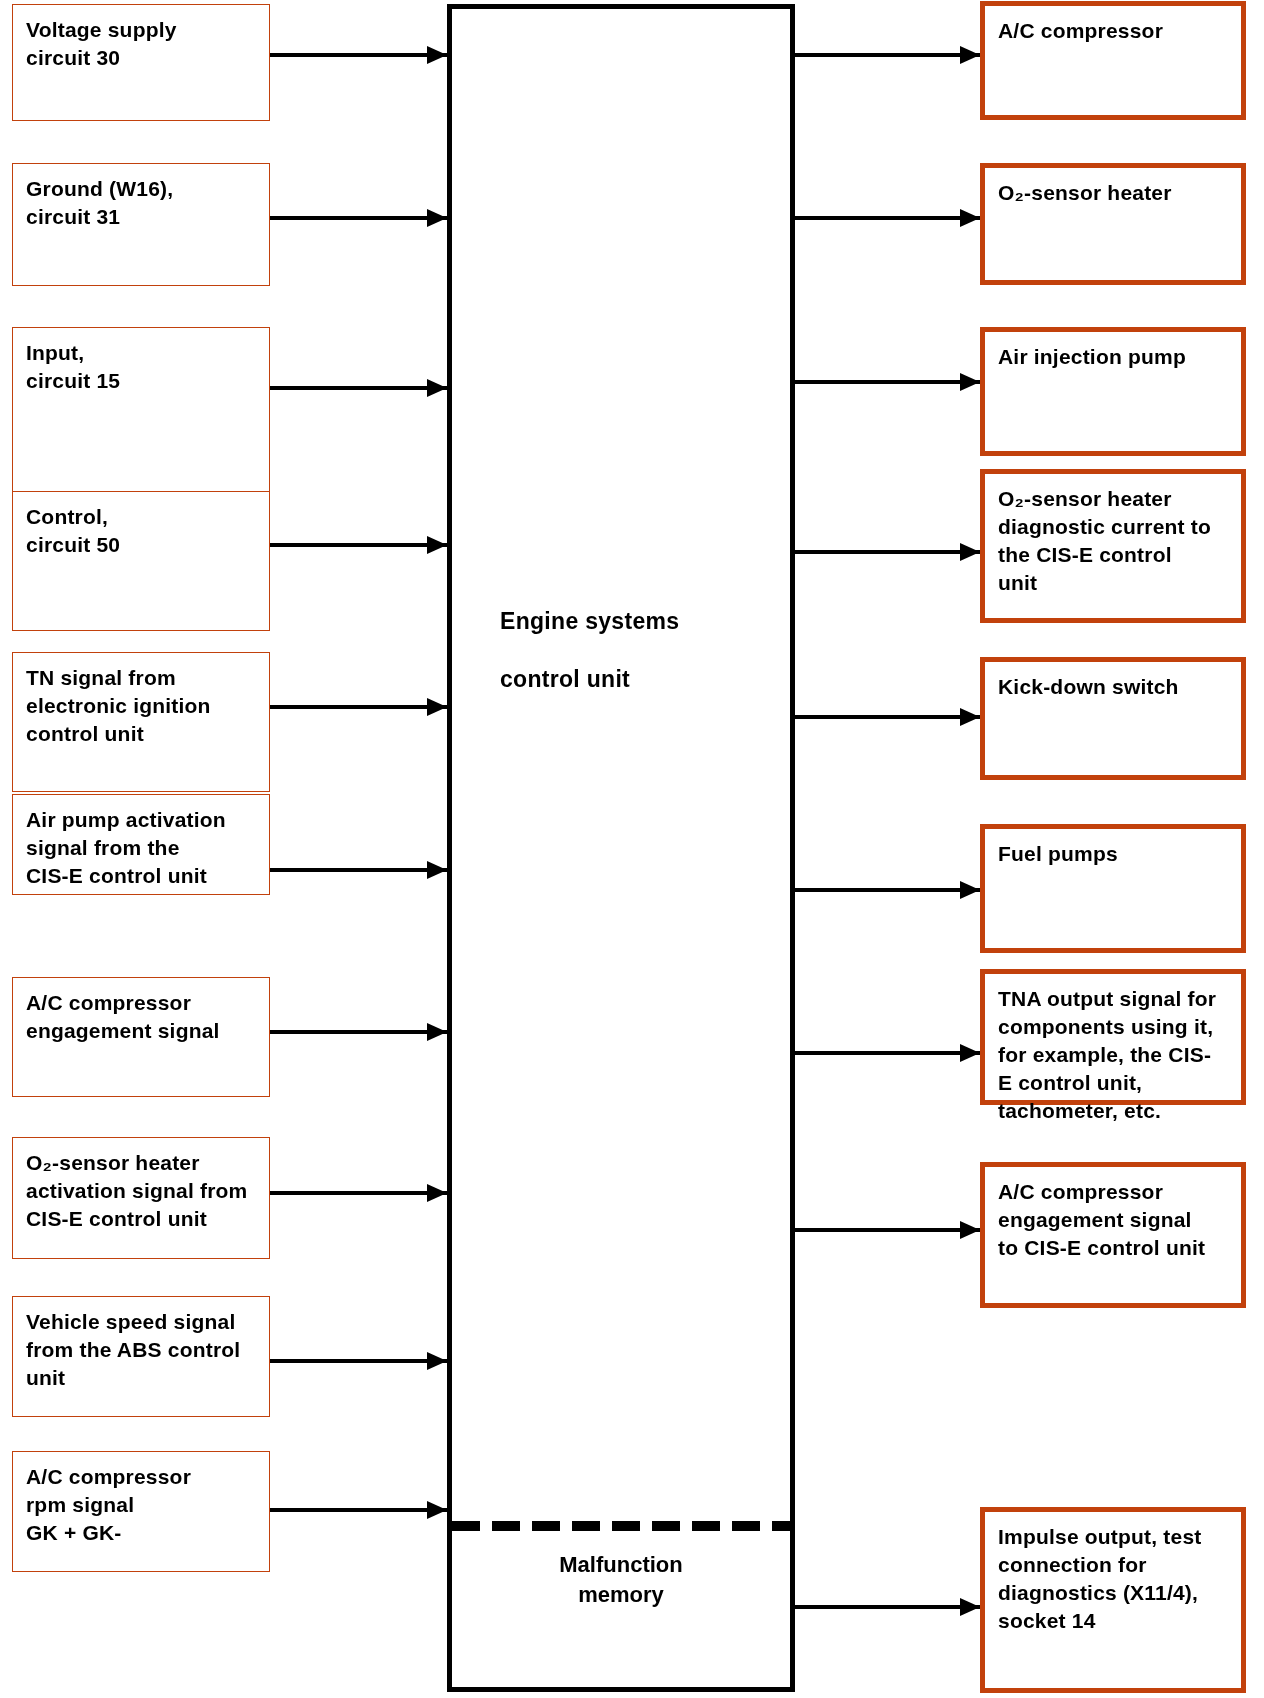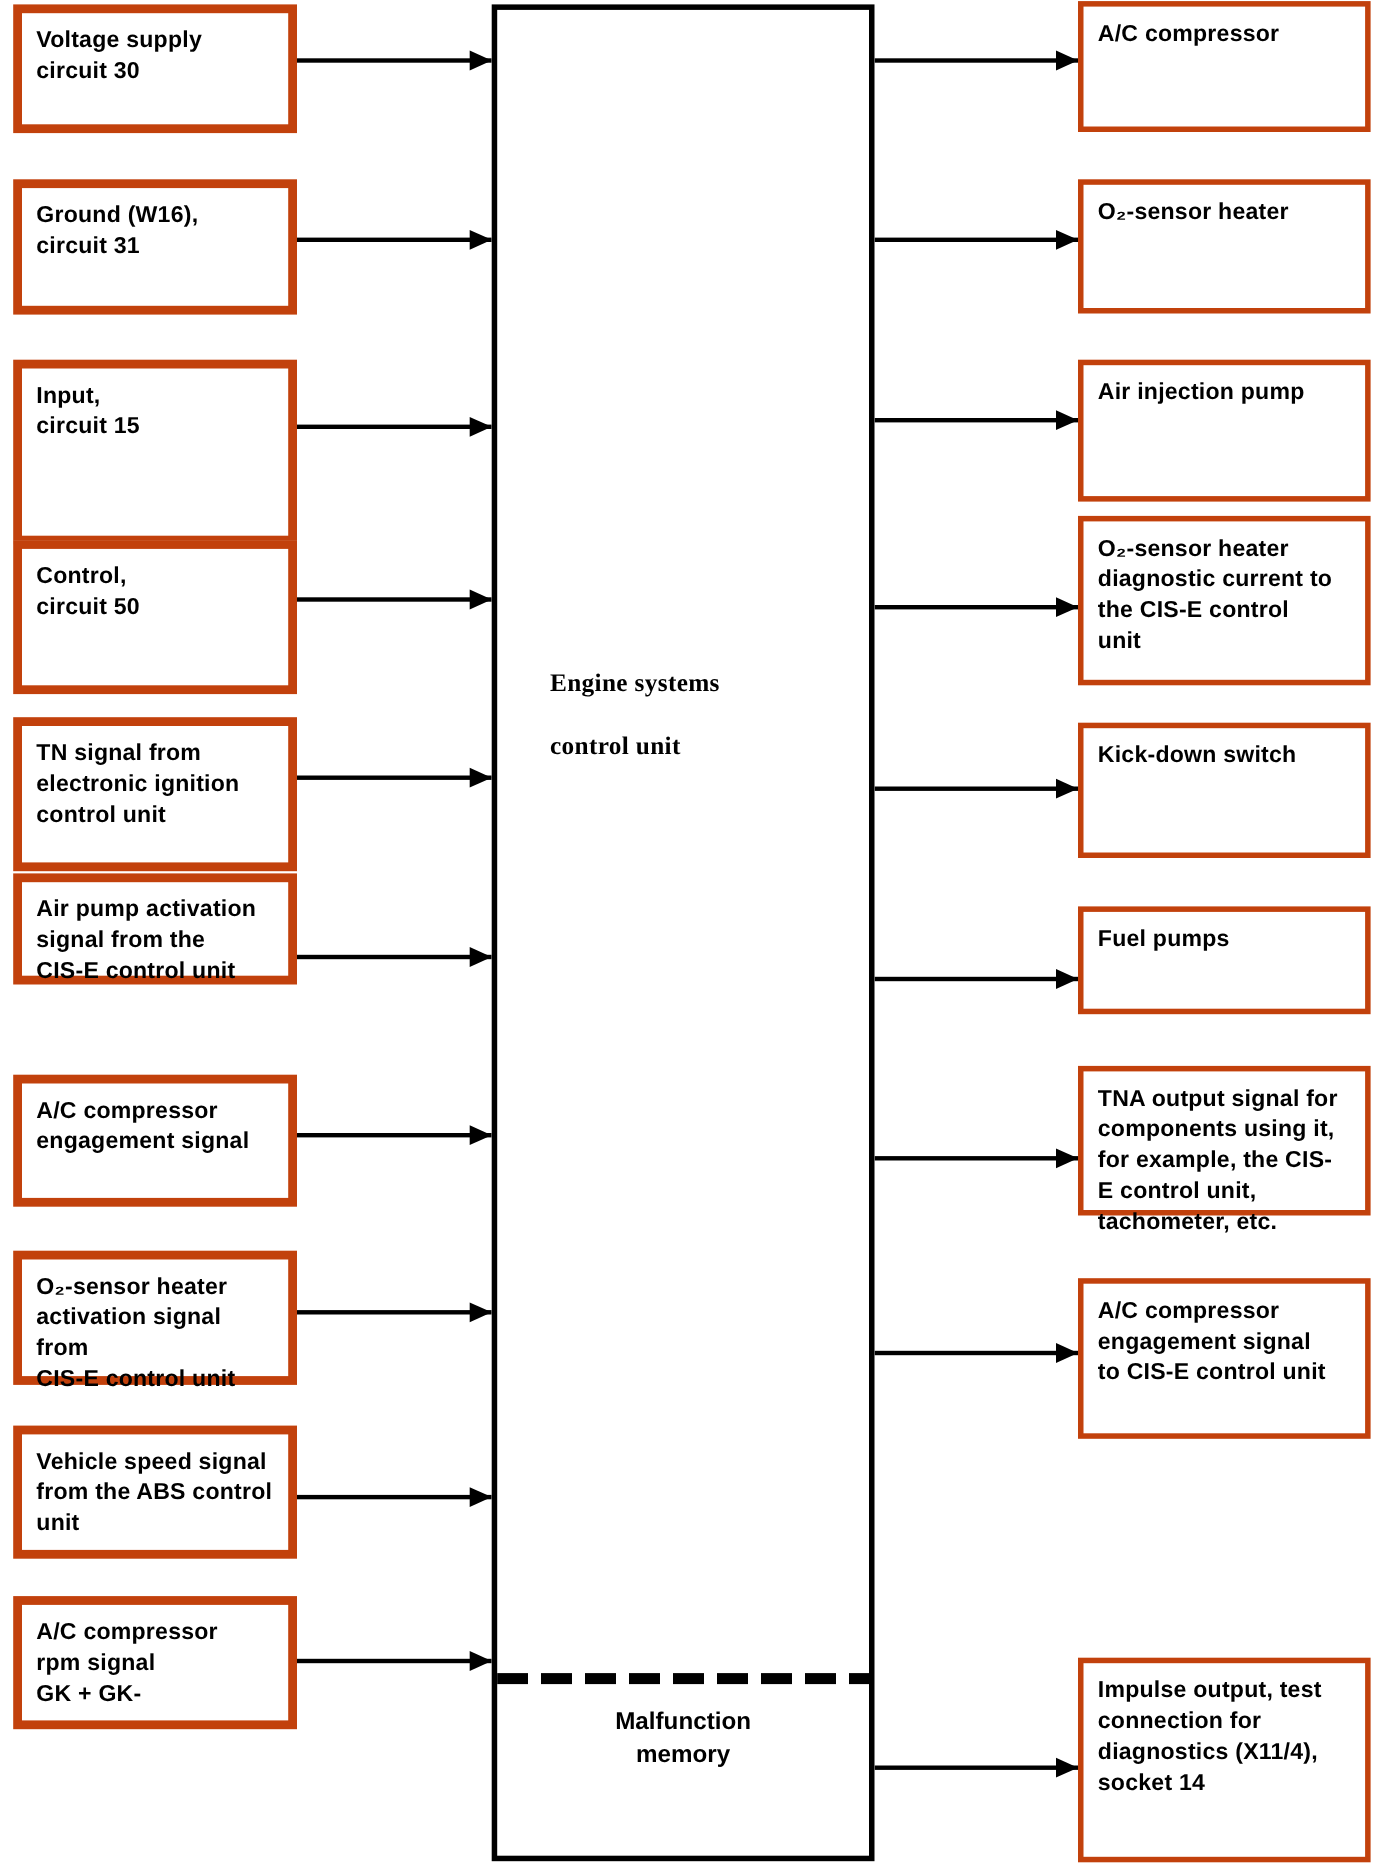--- a/index.html
+++ b/index.html
@@ -1,27 +1,27 @@
 <!DOCTYPE html>
 <html><head>
 <meta charset="utf-8">
 <style>
   html,body{margin:0;padding:0;background:#ffffff;}
   body{font-family:"Liberation Sans","DejaVu Sans",sans-serif;color:#000;}
   .diagram{position:relative;width:1264px;height:1698px;background:#fff;overflow:hidden;}
 
   
-  .box{position:absolute;box-sizing:border-box;border:8px solid #c2410c;background:#fff;}
+  .box{position:absolute;box-sizing:border-box;border:1px solid #c2410c;background:#fff;}
   .box-left{left:12px;width:258px;}
   .box-right{left:980px;width:266px;border-width:5px;}
   .box-label{display:block;white-space:pre-line;font-size:21px;line-height:28px;font-weight:bold;padding:11px 13px;letter-spacing:0.2px;}
 
   
   .center-box{position:absolute;left:447px;top:4px;width:348px;height:1688px;box-sizing:border-box;border:5px solid #000;background:#fff;}
-  .center-title{position:absolute;left:48px;top:599px;font-size:23px;font-weight:bold;letter-spacing:0.3px;font-family:Liberation Serif, serif;}
+  .center-title{position:absolute;left:48px;top:599px;font-size:23px;font-weight:bold;letter-spacing:0.3px;}
   .center-title .t-line{display:block;}
   .center-title .t-line + .t-line{margin-top:31px;}
   .memory-divider{position:absolute;left:0;right:0;top:1512px;height:10px;
     background:repeating-linear-gradient(90deg,#000 0 28px,transparent 28px 40px);}
   .memory-label{position:absolute;left:0;right:0;top:1541px;text-align:center;font-size:22px;line-height:30px;font-weight:bold;white-space:pre-line;}
 
   
   .wire{position:absolute;height:4px;background:#000;}
   .wire-left{left:268px;width:179px;}
   .wire-right{left:795px;width:185px;}
@@ -160,21 +160,21 @@
     </div>
   <div class="box box-right" style="top:469px;height:154px">
       <span class="box-label">O₂-sensor heater
 diagnostic current to
 the CIS-E control
 unit</span>
     </div>
   <div class="box box-right" style="top:657px;height:123px">
       <span class="box-label">Kick-down switch</span>
     </div>
-  <div class="box box-right" style="top:824px;height:98px">
+  <div class="box box-right" style="top:824px;height:129px">
       <span class="box-label">Fuel pumps</span>
     </div>
   <div class="box box-right" style="top:969px;height:136px">
       <span class="box-label">TNA output signal for
 components using it,
 for example, the CIS-
 E control unit,
 tachometer, etc.</span>
     </div>
   <div class="box box-right" style="top:1162px;height:146px">

